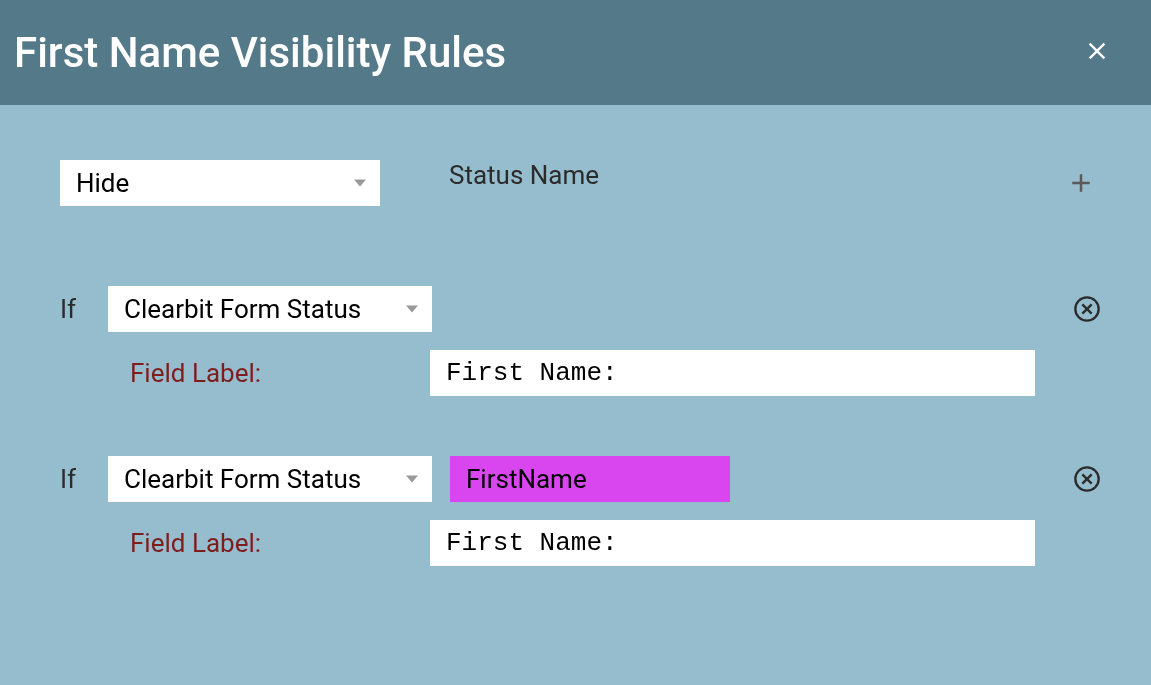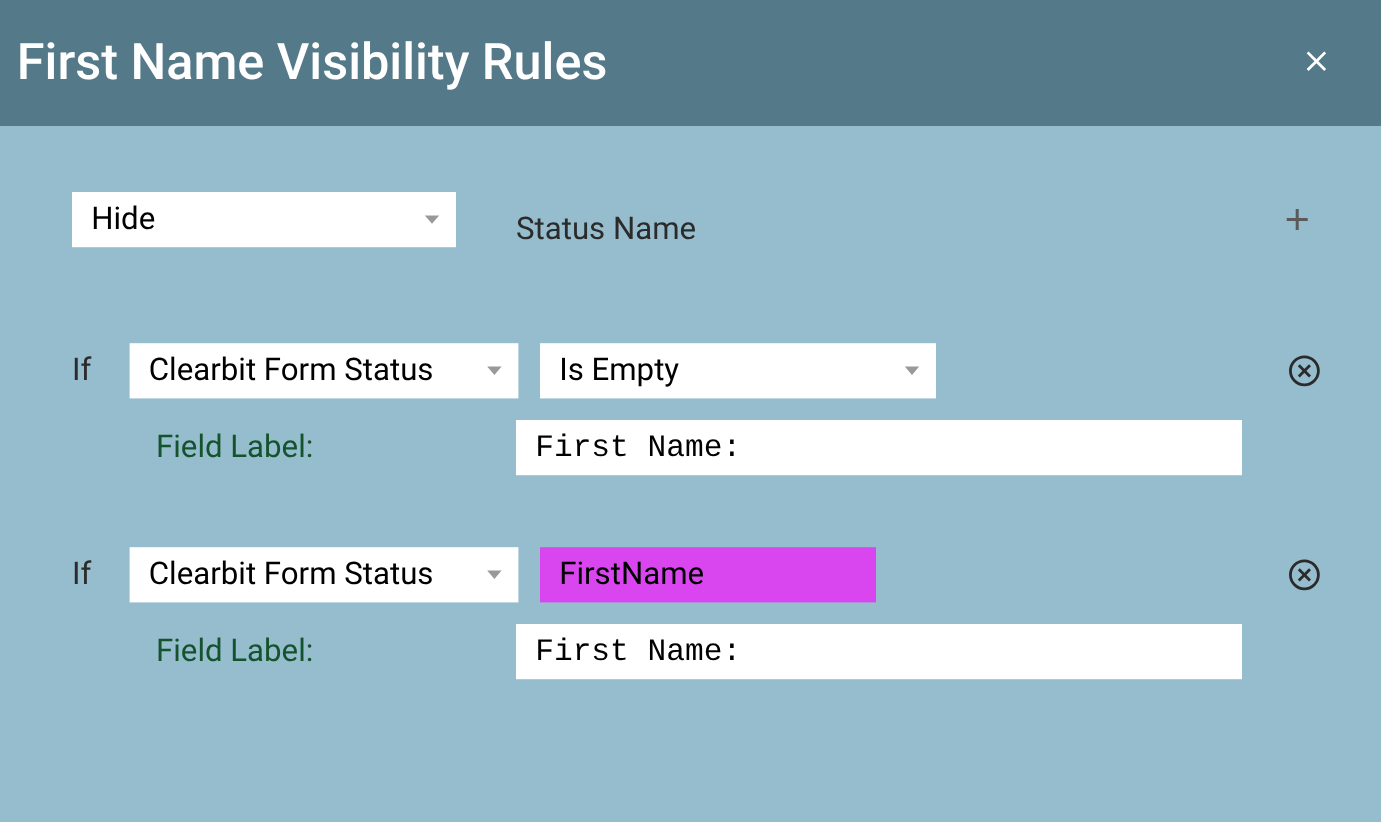--- a/index.html
+++ b/index.html
@@ -31,22 +31,22 @@
       font-size: 36px;
       font-weight: bold;
       cursor: pointer;
       line-height: 1;
     }
     .content {
       padding: 55px 60px 40px 60px;
     }
     .action-row {
       display: flex;
-      align-items: flex-end;
-      gap: 50px;
+      align-items: flex-start;
+      gap: 69px;
       margin-bottom: 80px;
       position: relative;
     }
     .dropdown {
       background: #ffffff;
       border: none;
       padding: 8px 40px 8px 16px;
       font-size: 26px;
       font-family: inherit;
       position: relative;
@@ -143,21 +143,21 @@
       display: flex;
       align-items: center;
       margin-bottom: 60px;
       padding-left: 70px;
     }
     .label-row:last-child {
       margin-bottom: 20px;
     }
     .field-label-text {
       font-size: 26px;
-      color: #14532d;
+      color: #7f1d1d;
       width: 300px;
     }
     .label-input {
       background: #ffffff;
       border: none;
       padding: 8px 16px;
       font-size: 26px;
       font-family: Liberation Mono, monospace;
       width: 605px;
     }
@@ -186,24 +186,20 @@
       <svg viewBox="0 0 24 24" fill="#5a5a5a">
         <path d="M19 13h-6v6h-2v-6H5v-2h6V5h2v6h6v2z"></path>
       </svg>
     </div>
   </div>
 
   <div class="condition-row">
     <div class="if-label">If</div>
     <div class="dropdown dropdown-field">
       <span class="dropdown-text">Clearbit Form Status</span>
-      <span class="dropdown-arrow"></span>
-    </div>
-    <div class="dropdown dropdown-operator">
-      <span class="dropdown-text">Is Empty</span>
       <span class="dropdown-arrow"></span>
     </div>
     <div class="remove-icon">
       <svg viewBox="0 0 24 24" fill="none" stroke="#2b2b2b" stroke-width="2">
         <circle cx="12" cy="12" r="10"></circle>
         <line x1="8" y1="8" x2="16" y2="16"></line>
         <line x1="16" y1="8" x2="8" y2="16"></line>
       </svg>
     </div>
   </div>

